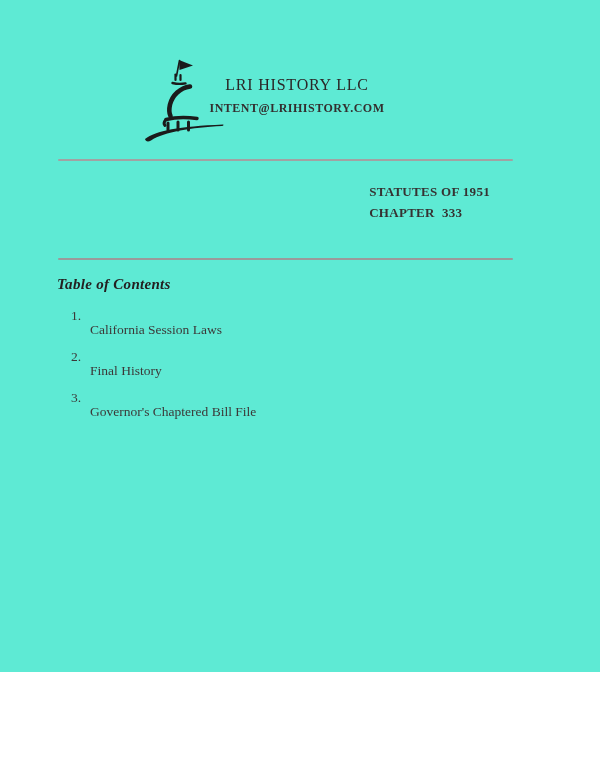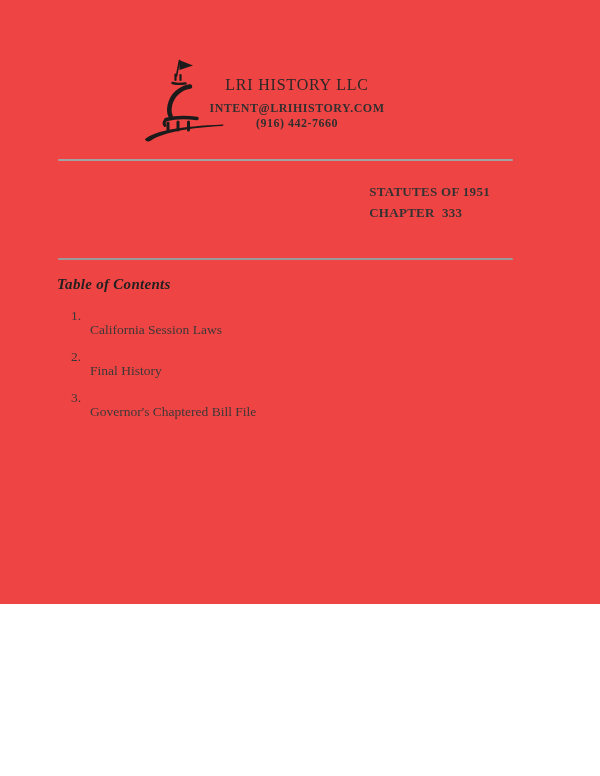--- a/index.html
+++ b/index.html
@@ -1,19 +1,19 @@
 <!DOCTYPE html>
 <html><head>
 <meta charset="utf-8">
 <style>
   html,body{margin:0;padding:0;background:#ffffff;}
   .page{
     position:relative;
-    width:600px;height:604px;
-    background:#ef4444;
+    width:600px;height:672px;
+    background:#5eead4;
     font-family:"Liberation Serif","DejaVu Serif",serif;
     color:#2e2a2a;
     overflow:hidden;
   }
   
   .logo{
     position:absolute;left:143px;top:57px;width:84px;height:86px;
   }
   .letterhead-text{
     position:absolute;left:147px;top:76px;width:300px;
@@ -94,21 +94,20 @@
     <path d="M25,66 v7" stroke-width="3"></path>
     <path d="M35,65 v8" stroke-width="3"></path>
     <path d="M45.5,65 v8" stroke-width="3"></path>
 
     <path d="M2,82 C13,73.5 36,69.5 80,67.5 C81,67.8 80.5,68.7 79,69 C48,70.6 22,74.5 8,83.5 C5,85.2 2.5,84.5 2,82 Z" fill="#1b1b1b" stroke="none"></path>
   </svg>
 
   <div class="letterhead-text">
     <div class="company-name">LRI HISTORY LLC</div>
     <div class="contact-line">INTENT@LRIHISTORY.COM</div>
-    <div class="contact-line">(916) 442-7660</div>
   </div>
 
   <div class="rule rule-1"></div>
 
   <div class="reference-block">
     <div class="reference-line">STATUTES OF 1951</div>
     <div class="reference-line">CHAPTER  333</div>
   </div>
 
   <div class="rule rule-2"></div>

